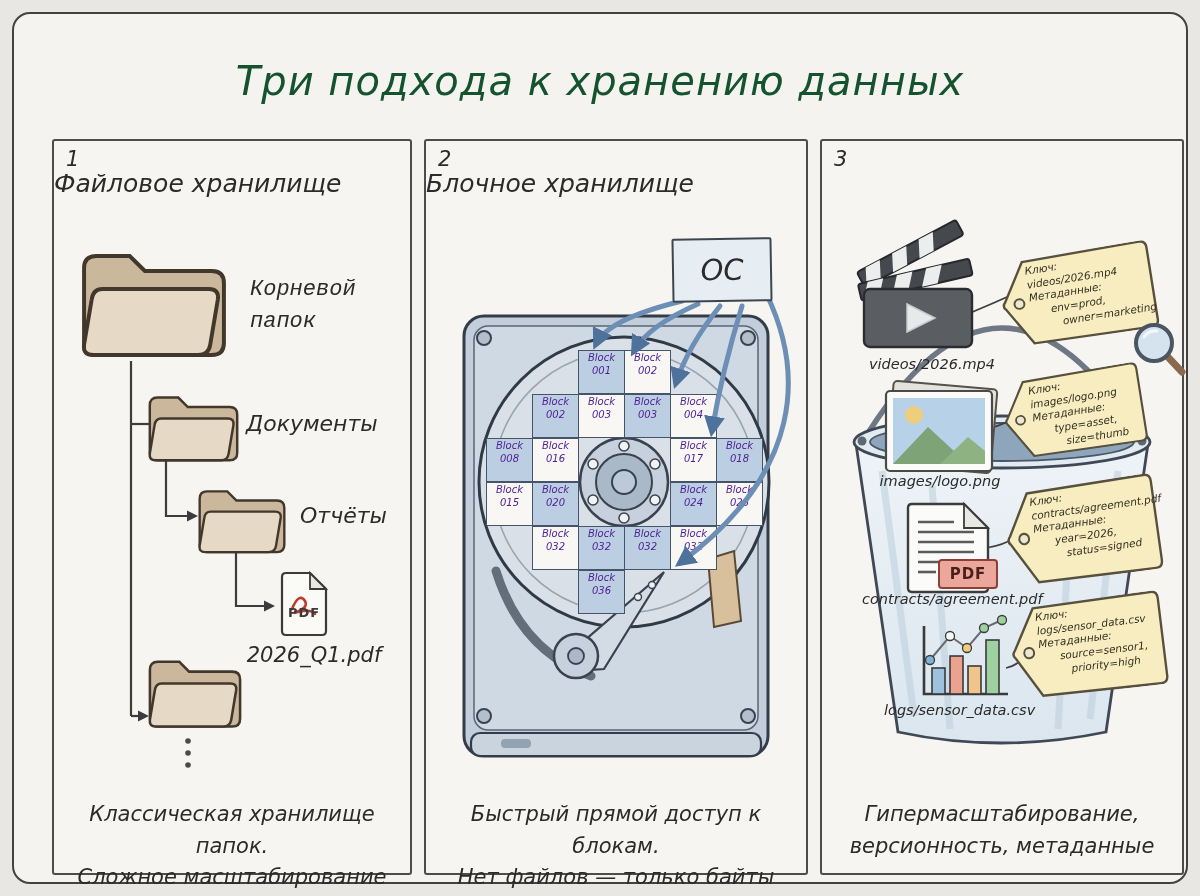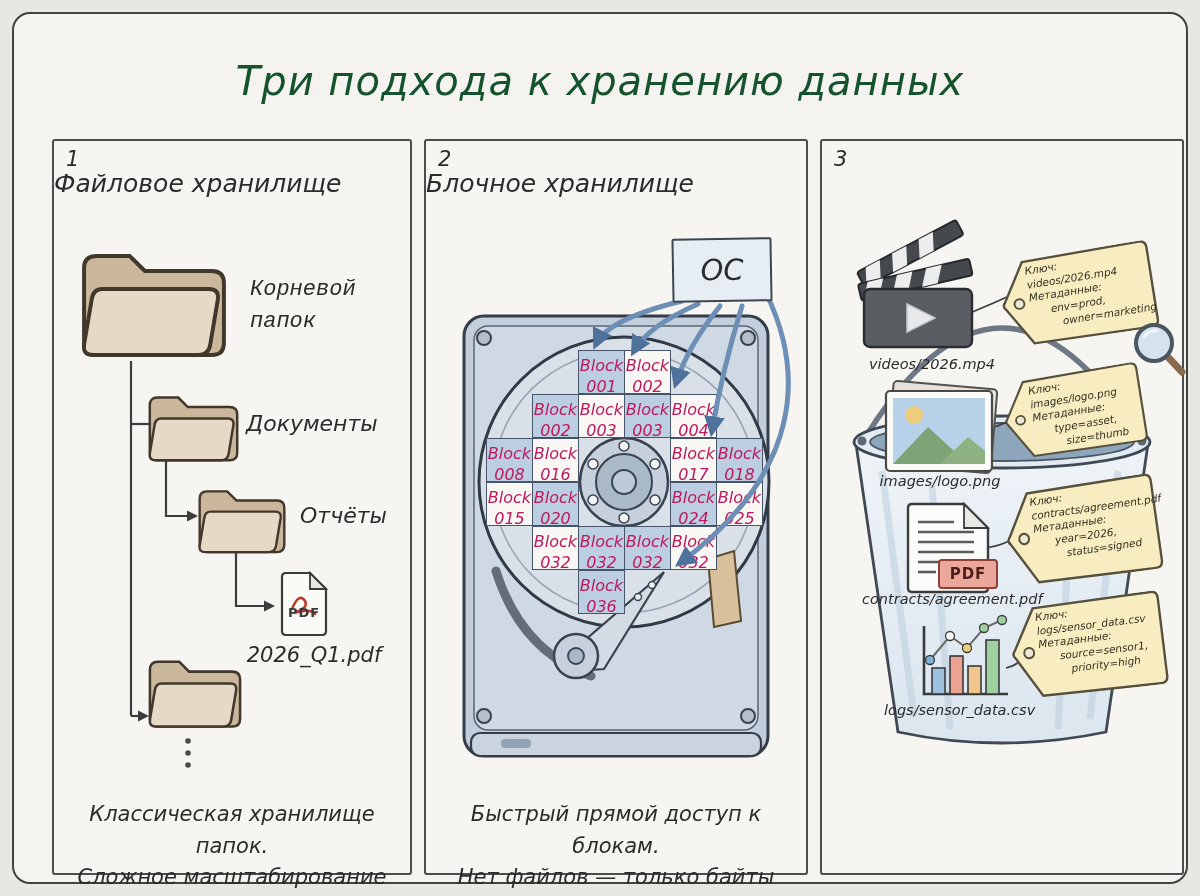--- a/index.html
+++ b/index.html
@@ -38,22 +38,22 @@
   
   .os-box{
     position:absolute;left:246px;top:97px;width:96px;height:60px;z-index:6;
     background:#e6edf3;border:2.5px solid #3d4650;border-radius:2px;
     display:flex;align-items:center;justify-content:center;
     font-size:29px;transform:rotate(-1deg);
   }
   .cells{position:absolute;inset:0;z-index:3;}
   .cell{
     position:absolute;width:47px;height:44px;box-sizing:border-box;
-    border:1.6px solid #46546a;text-align:center;padding-top:5px;
-    font-size:16px;line-height:1.3;color:#be185d;font-weight:500;
+    border:1.6px solid #46546a;text-align:center;
+    font-size:10px;line-height:1.3;color:#4c1d95;font-weight:500;
   }
   .cell span{display:block;}
   .b{background:#bccfe2;}
   .w{background:#f8f7f3;}
   .c0{left:60px}.c1{left:106px}.c2{left:152px}.c3{left:198px}.c4{left:244px}.c5{left:290px}
   .r0{top:209px}.r1{top:253px}.r2{top:297px}.r3{top:341px}.r4{top:385px}.r5{top:429px}
   .arrows{position:absolute;inset:0;z-index:5;}
   
   .obj-label{position:absolute;text-align:center;font-size:14.5px;font-weight:500;z-index:4;}
   .lbl-video{left:40px;top:215px;width:140px;}
@@ -438,14 +438,18 @@
         <div class="ind2">priority=high</div>
       </div>
     </div>
 
     <svg class="magnifier" viewBox="0 0 62 62">
       <line x1="39" y1="37" x2="54" y2="53" stroke="#8a6a4f" stroke-width="7" stroke-linecap="round"></line>
       <circle cx="26" cy="24" r="18" fill="#d4e3ee" stroke="#4a5660" stroke-width="4"></circle>
       <path d="M16,18 q5,-7 13,-6" fill="none" stroke="#f2f7fa" stroke-width="3" stroke-linecap="round"></path>
     </svg>
 
+    <div class="caption">
+      <div>Гипермасштабирование,</div>
+      <div>версионность, метаданные</div>
+    </div>
   </div>
 </div>
 
 </body></html>

